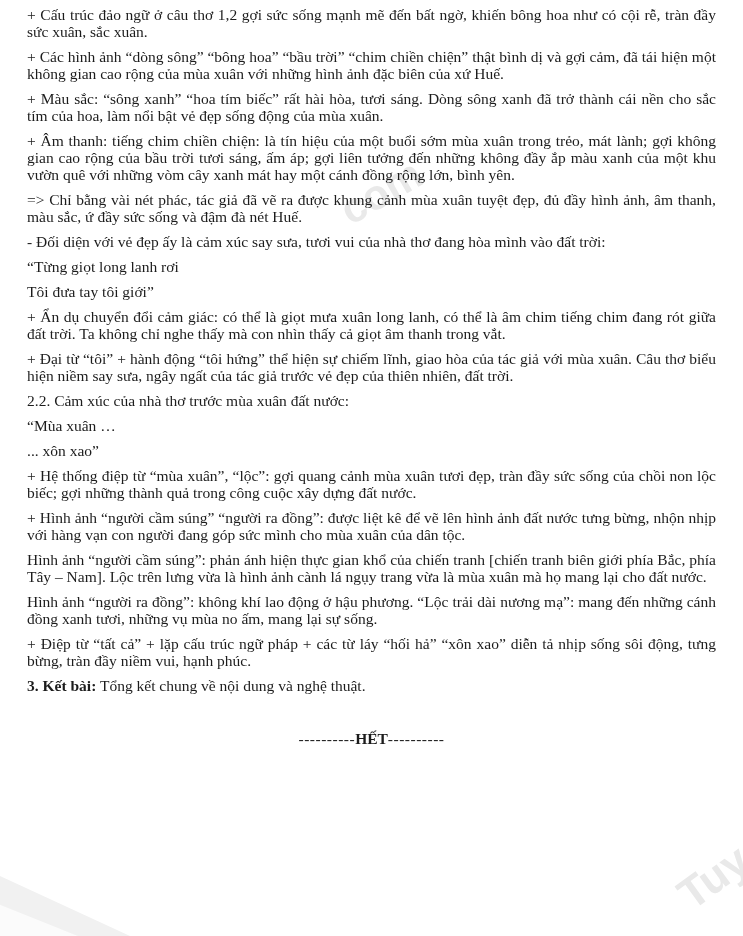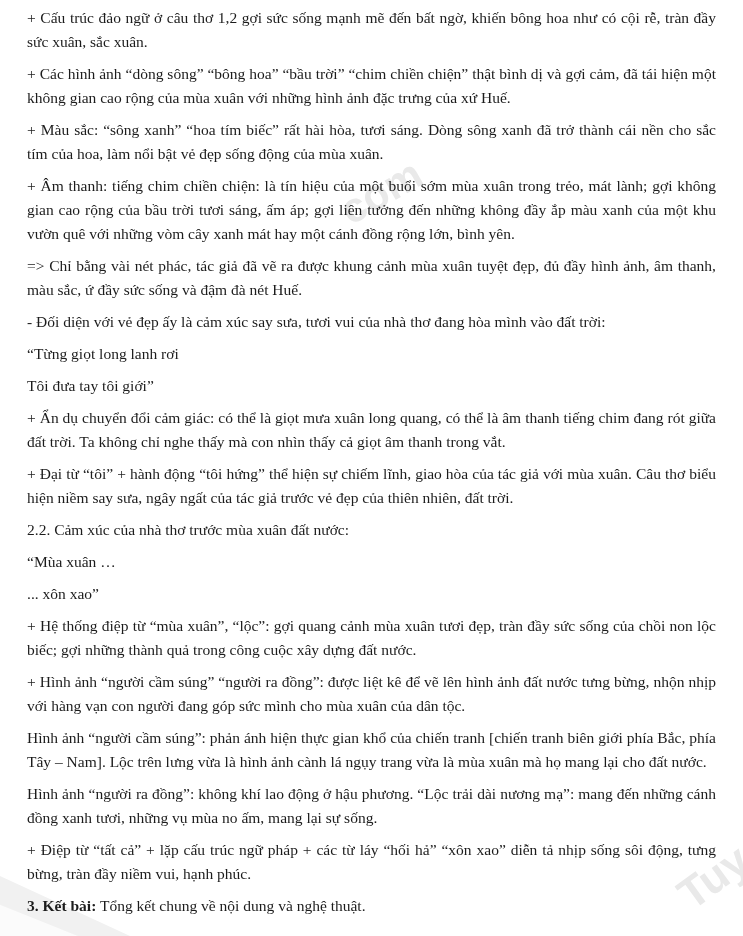--- a/index.html
+++ b/index.html
@@ -18,21 +18,21 @@
     font-family: "Liberation Serif", "DejaVu Serif", serif;
     color: #1c1c1c;
   }
   .content {
     position: relative;
     z-index: 2;
   }
   .content p {
     margin: 0 0 8px 0;
     font-size: 15.5px;
-    line-height: 24px;
+    line-height: 17px;
     text-align: justify;
   }
   .content p.quote {
     text-align: left;
   }
   .content p.heading {
     font-weight: normal;
   }
   .content p.footer-line {
     text-align: center;
@@ -92,28 +92,28 @@
 <div class="page">
 
   <div class="corner-band"></div>
   <div class="corner-band-inner"></div>
 
   <div class="watermark wm-center">com</div>
   <div class="watermark wm-corner">Tuy</div>
 
   <div class="content">
     <p>+ Cấu trúc đảo ngữ ở câu thơ 1,2 gợi sức sống mạnh mẽ đến bất ngờ, khiến bông hoa như có cội rễ, tràn đầy sức xuân, sắc xuân.</p>
-    <p>+ Các hình ảnh “dòng sông” “bông hoa” “bầu trời” “chim chiền chiện” thật bình dị và gợi cảm, đã tái hiện một không gian cao rộng của mùa xuân với những hình ảnh đặc trưng của xứ Huế.</p>
+    <p>+ Các hình ảnh “dòng sông” “bông hoa” “bầu trời” “chim chiền chiện” thật bình dị và gợi cảm, đã tái hiện một không gian cao rộng của mùa xuân với những hình ảnh đặc biên của xứ Huế.</p>
     <p>+ Màu sắc: “sông xanh” “hoa tím biếc” rất hài hòa, tươi sáng. Dòng sông xanh đã trở thành cái nền cho sắc tím của hoa, làm nổi bật vẻ đẹp sống động của mùa xuân.</p>
     <p>+ Âm thanh: tiếng chim chiền chiện: là tín hiệu của một buổi sớm mùa xuân trong trẻo, mát lành; gợi không gian cao rộng của bầu trời tươi sáng, ấm áp; gợi liên tưởng đến những không đầy ắp màu xanh của một khu vườn quê với những vòm cây xanh mát hay một cánh đồng rộng lớn, bình yên.</p>
     <p>=&gt; Chỉ bằng vài nét phác, tác giả đã vẽ ra được khung cảnh mùa xuân tuyệt đẹp, đủ đầy hình ảnh, âm thanh, màu sắc, ứ đầy sức sống và đậm đà nét Huế.</p>
     <p>- Đối diện với vẻ đẹp ấy là cảm xúc say sưa, tươi vui của nhà thơ đang hòa mình vào đất trời:</p>
     <p class="quote">“Từng giọt long lanh rơi</p>
     <p class="quote">Tôi đưa tay tôi giới”</p>
-    <p>+ Ẩn dụ chuyển đổi cảm giác: có thể là giọt mưa xuân long quang, có thể là âm thanh tiếng chim đang rót giữa đất trời. Ta không chỉ nghe thấy mà con nhìn thấy cả giọt âm thanh trong vắt.</p>
+    <p>+ Ẩn dụ chuyển đổi cảm giác: có thể là giọt mưa xuân long lanh, có thể là âm chim tiếng chim đang rót giữa đất trời. Ta không chỉ nghe thấy mà con nhìn thấy cả giọt âm thanh trong vắt.</p>
     <p>+ Đại từ “tôi” + hành động “tôi hứng” thể hiện sự chiếm lĩnh, giao hòa của tác giả với mùa xuân. Câu thơ biểu hiện niềm say sưa, ngây ngất của tác giả trước vẻ đẹp của thiên nhiên, đất trời.</p>
 
     <p class="heading">2.2. Cảm xúc của nhà thơ trước mùa xuân đất nước:</p>
 
     <p class="quote">“Mùa xuân …</p>
     <p class="quote">... xôn xao”</p>
     <p>+ Hệ thống điệp từ “mùa xuân”, “lộc”: gợi quang cảnh mùa xuân tươi đẹp, tràn đầy sức sống của chồi non lộc biếc; gợi những thành quả trong công cuộc xây dựng đất nước.</p>
     <p>+ Hình ảnh “người cầm súng” “người ra đồng”: được liệt kê để vẽ lên hình ảnh đất nước tưng bừng, nhộn nhịp với hàng vạn con người đang góp sức mình cho mùa xuân của dân tộc.</p>
     <p>Hình ảnh “người cầm súng”: phản ánh hiện thực gian khổ của chiến tranh [chiến tranh biên giới phía Bắc, phía Tây – Nam]. Lộc trên lưng vừa là hình ảnh cành lá ngụy trang vừa là mùa xuân mà họ mang lại cho đất nước.</p>
     <p>Hình ảnh “người ra đồng”: không khí lao động ở hậu phương. “Lộc trải dài nương mạ”: mang đến những cánh đồng xanh tươi, những vụ mùa no ấm, mang lại sự sống.</p>

